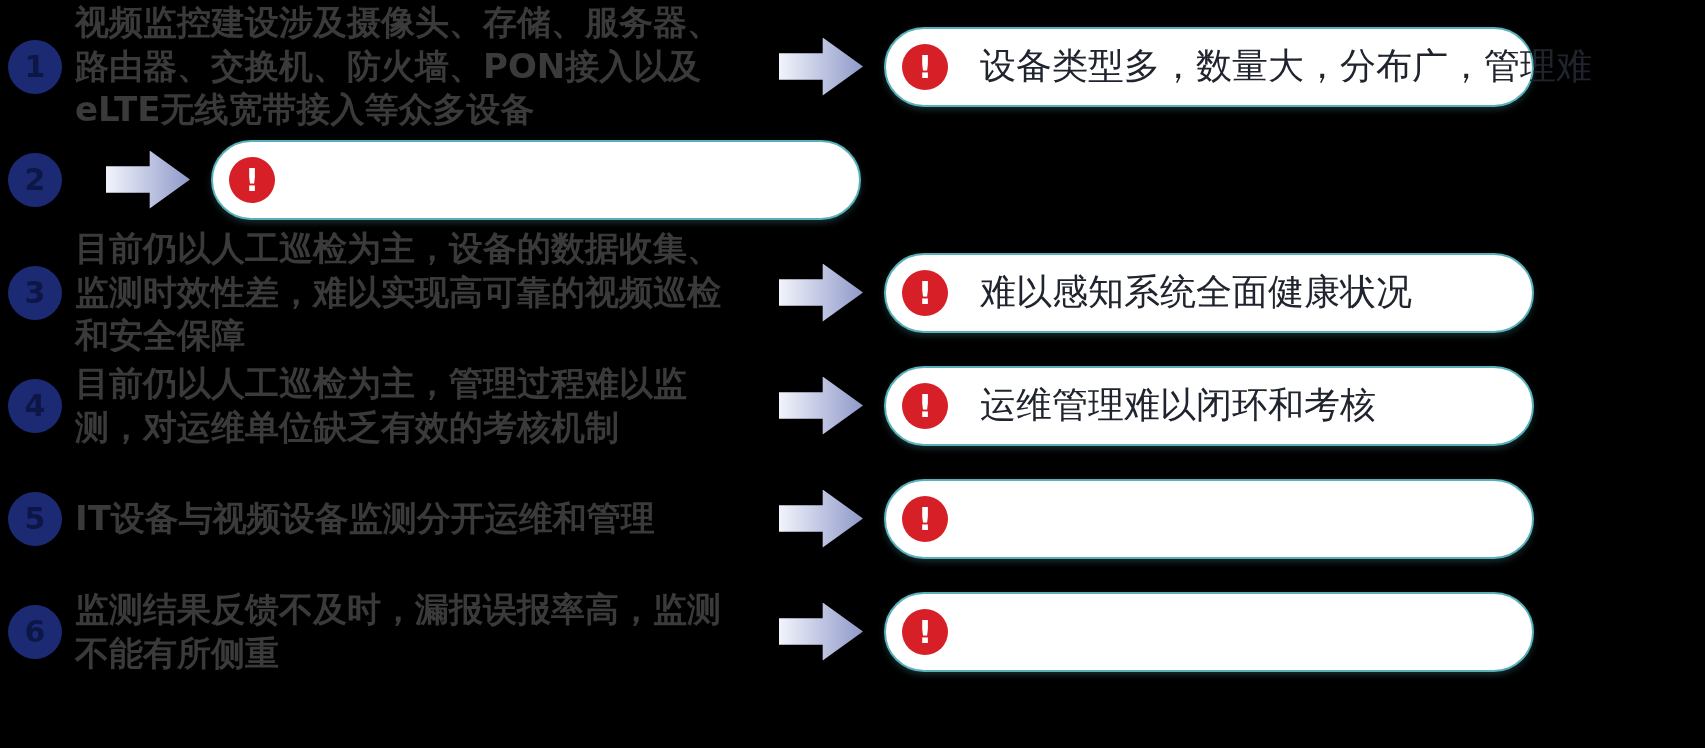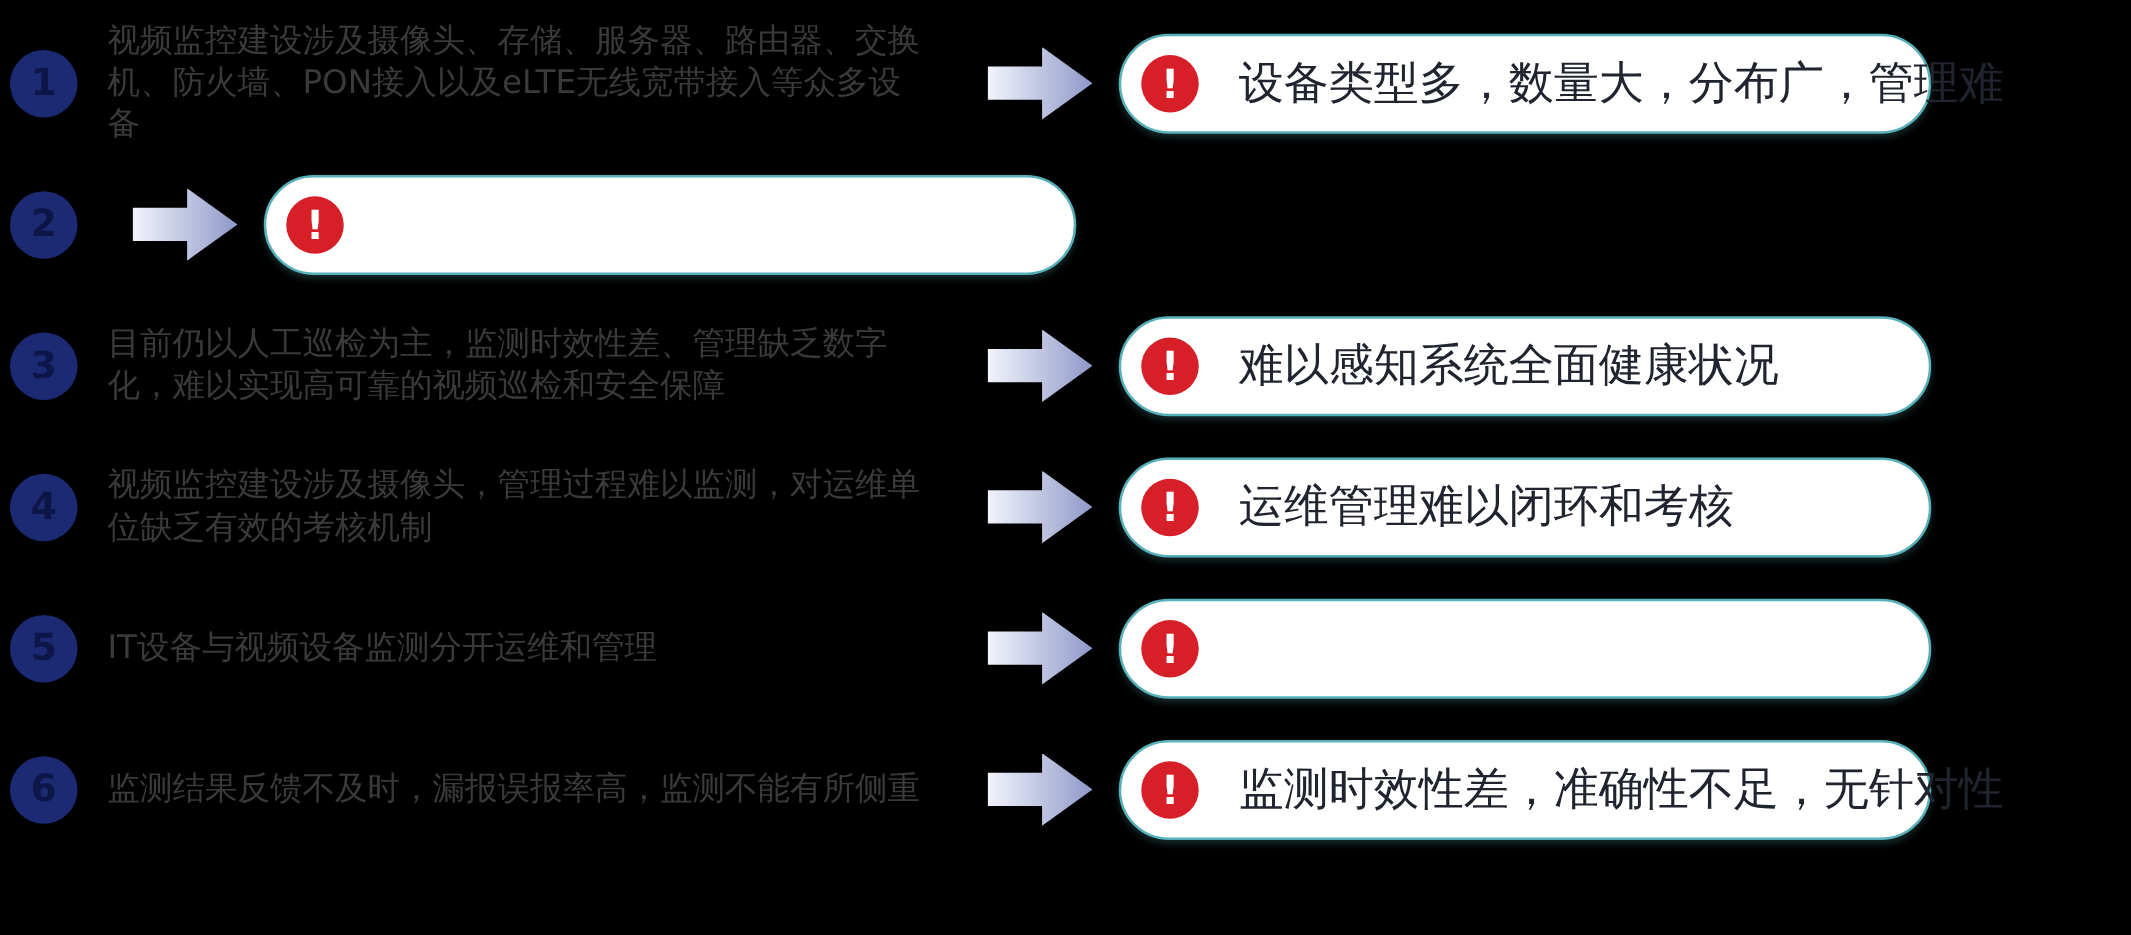--- a/index.html
+++ b/index.html
@@ -25,25 +25,25 @@
     margin-left:8px;
     border-radius:50%;
     background: var(--circle, #1c2a74);
     color: var(--circle-number, #0c1747);
     font-size:30px;
     font-weight:bold;
     display:flex; align-items:center; justify-content:center;
   }
   .problem-text {
     width:660px;
-    margin-left:24px;
+    margin-left:13px;
     color: var(--problem-text, #3a3a3a);
-    font-size:26px;
+    font-size:34px;
     line-height:1.28;
-    font-weight:400;
+    font-weight:700;
   }
   .arrow {
     flex:0 0 84px;
     width:84px; height:58px;
     margin-left:44px;
     background: linear-gradient(to right, var(--arrow-start, #f2f4fb), var(--arrow-end, #8f99c9));
     clip-path: polygon(0 27%, 52% 27%, 52% 0, 100% 50%, 52% 100%, 52% 73%, 0 73%);
   }
   .pill {
     margin-left:21px;
@@ -102,35 +102,35 @@
       <div class="alert-icon">
         <span>!</span>
       </div>
     </div>
   </div>
 
   <div class="row">
     <div class="num-circle">
       <span>3</span>
     </div>
-    <div class="problem-text">目前仍以人工巡检为主，监测时效性差、管理缺乏数字化，难以实现高可靠的视频巡检和安全保障</div>
+    <div class="problem-text">目前仍以人工巡检为主，设备的数据收集、监测时效性差，难以实现高可靠的视频巡检和安全保障</div>
     <div class="arrow"></div>
     <div class="pill">
       <div class="alert-icon">
         <span>!</span>
       </div>
       <div class="consequence-text">难以感知系统全面健康状况</div>
     </div>
   </div>
 
   <div class="row">
     <div class="num-circle">
       <span>4</span>
     </div>
-    <div class="problem-text">视频监控建设涉及摄像头，管理过程难以监测，对运维单位缺乏有效的考核机制</div>
+    <div class="problem-text">目前仍以人工巡检为主，管理过程难以监测，对运维单位缺乏有效的考核机制</div>
     <div class="arrow"></div>
     <div class="pill">
       <div class="alert-icon">
         <span>!</span>
       </div>
       <div class="consequence-text">运维管理难以闭环和考核</div>
     </div>
   </div>
 
   <div class="row">
@@ -149,17 +149,16 @@
   <div class="row">
     <div class="num-circle">
       <span>6</span>
     </div>
     <div class="problem-text">监测结果反馈不及时，漏报误报率高，监测不能有所侧重</div>
     <div class="arrow"></div>
     <div class="pill">
       <div class="alert-icon">
         <span>!</span>
       </div>
-      <div class="consequence-text">监测时效性差，准确性不足，无针对性</div>
     </div>
   </div>
 
 </div>
 
 </body></html>

